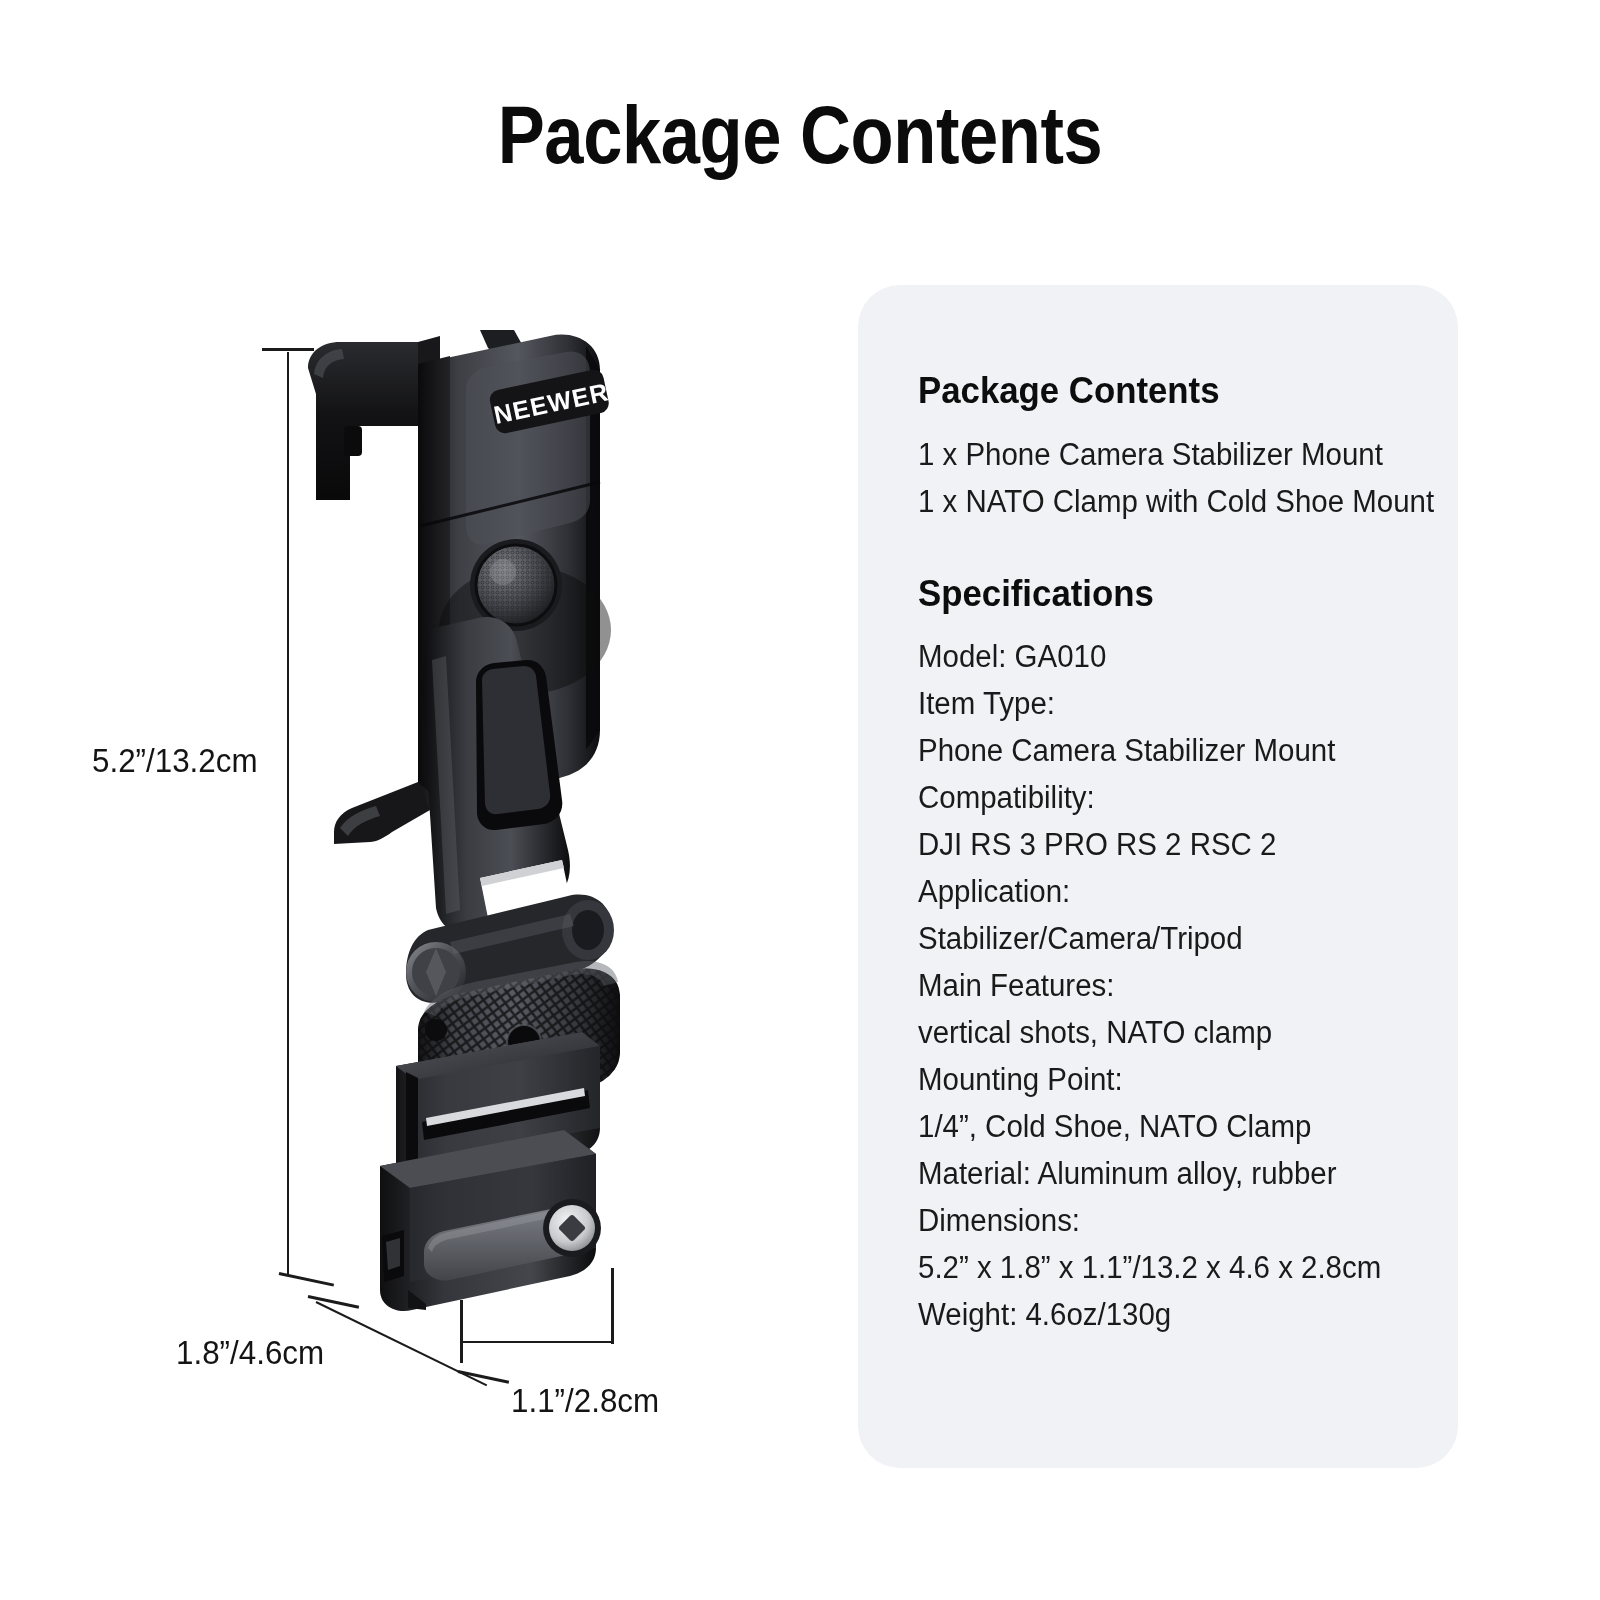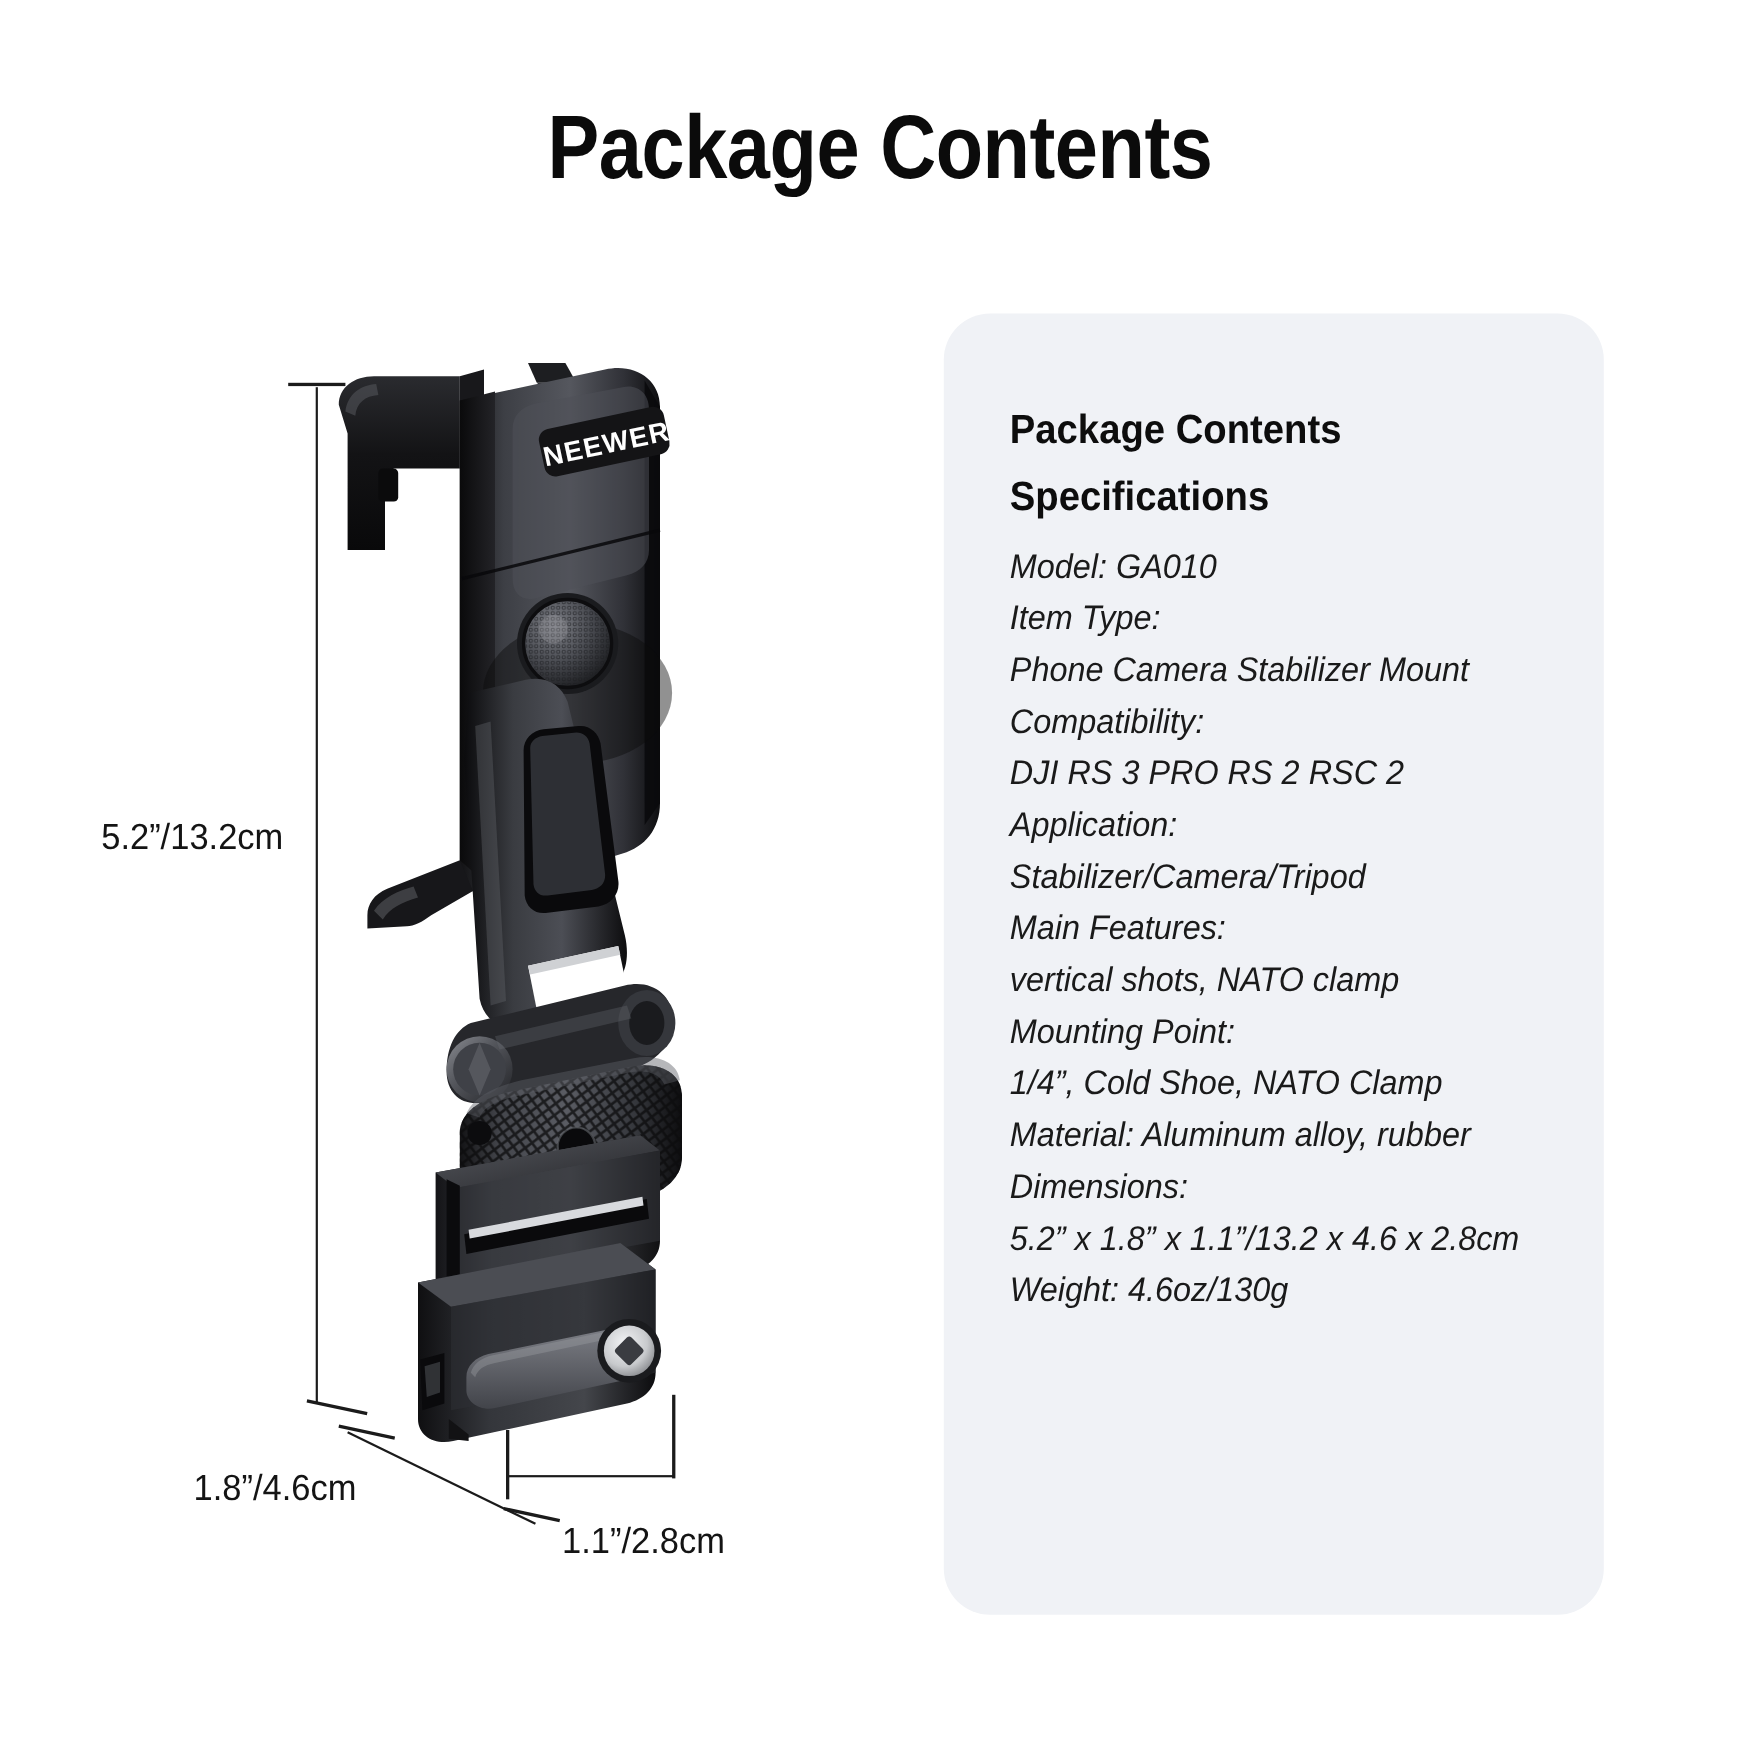--- a/index.html
+++ b/index.html
@@ -63,21 +63,21 @@
     font-family: "Liberation Sans Narrow", "Liberation Sans", sans-serif;
     font-size: 31px;
     font-weight: 400;
     color: #1a1a1a;
     line-height: 47px;
     transform: scaleX(0.95);
     transform-origin: left center;
     white-space: nowrap;
   }
   #contents-list { margin-bottom: 48px; }
-  #spec-list { margin-top: 0; font-style: italic; }
+  #spec-list { margin-top: 0; }
 
   
   .dim-label {
     position: absolute;
     font-family: "Liberation Sans Narrow", "Liberation Sans", sans-serif;
     font-size: 33px;
     font-weight: 400;
     color: #141414;
     white-space: nowrap;
     transform: scaleX(0.95);
@@ -324,20 +324,24 @@
 <div class="rule" id="width-tick-left"></div>
 <div class="rule" id="width-line"></div>
 <div class="rule" id="width-tick-right"></div>
 <div class="dim-label" id="dim-width-label">1.1”/2.8cm</div>
 
 <div id="info-panel">
   <div class="panel-inner">
 
     <div class="section-heading">Package Contents</div>
 
+    <div id="contents-list">
+      <div class="body-line">1 x Phone Camera Stabilizer Mount</div>
+      <div class="body-line">1 x NATO Clamp with Cold Shoe Mount</div>
+    </div>
 
     <div class="section-heading">Specifications</div>
 
     <div id="spec-list">
       <div class="body-line">Model: GA010</div>
       <div class="body-line">Item Type:</div>
       <div class="body-line">Phone Camera Stabilizer Mount</div>
       <div class="body-line">Compatibility:</div>
       <div class="body-line">DJI RS 3 PRO RS 2 RSC 2</div>
       <div class="body-line">Application:</div>

